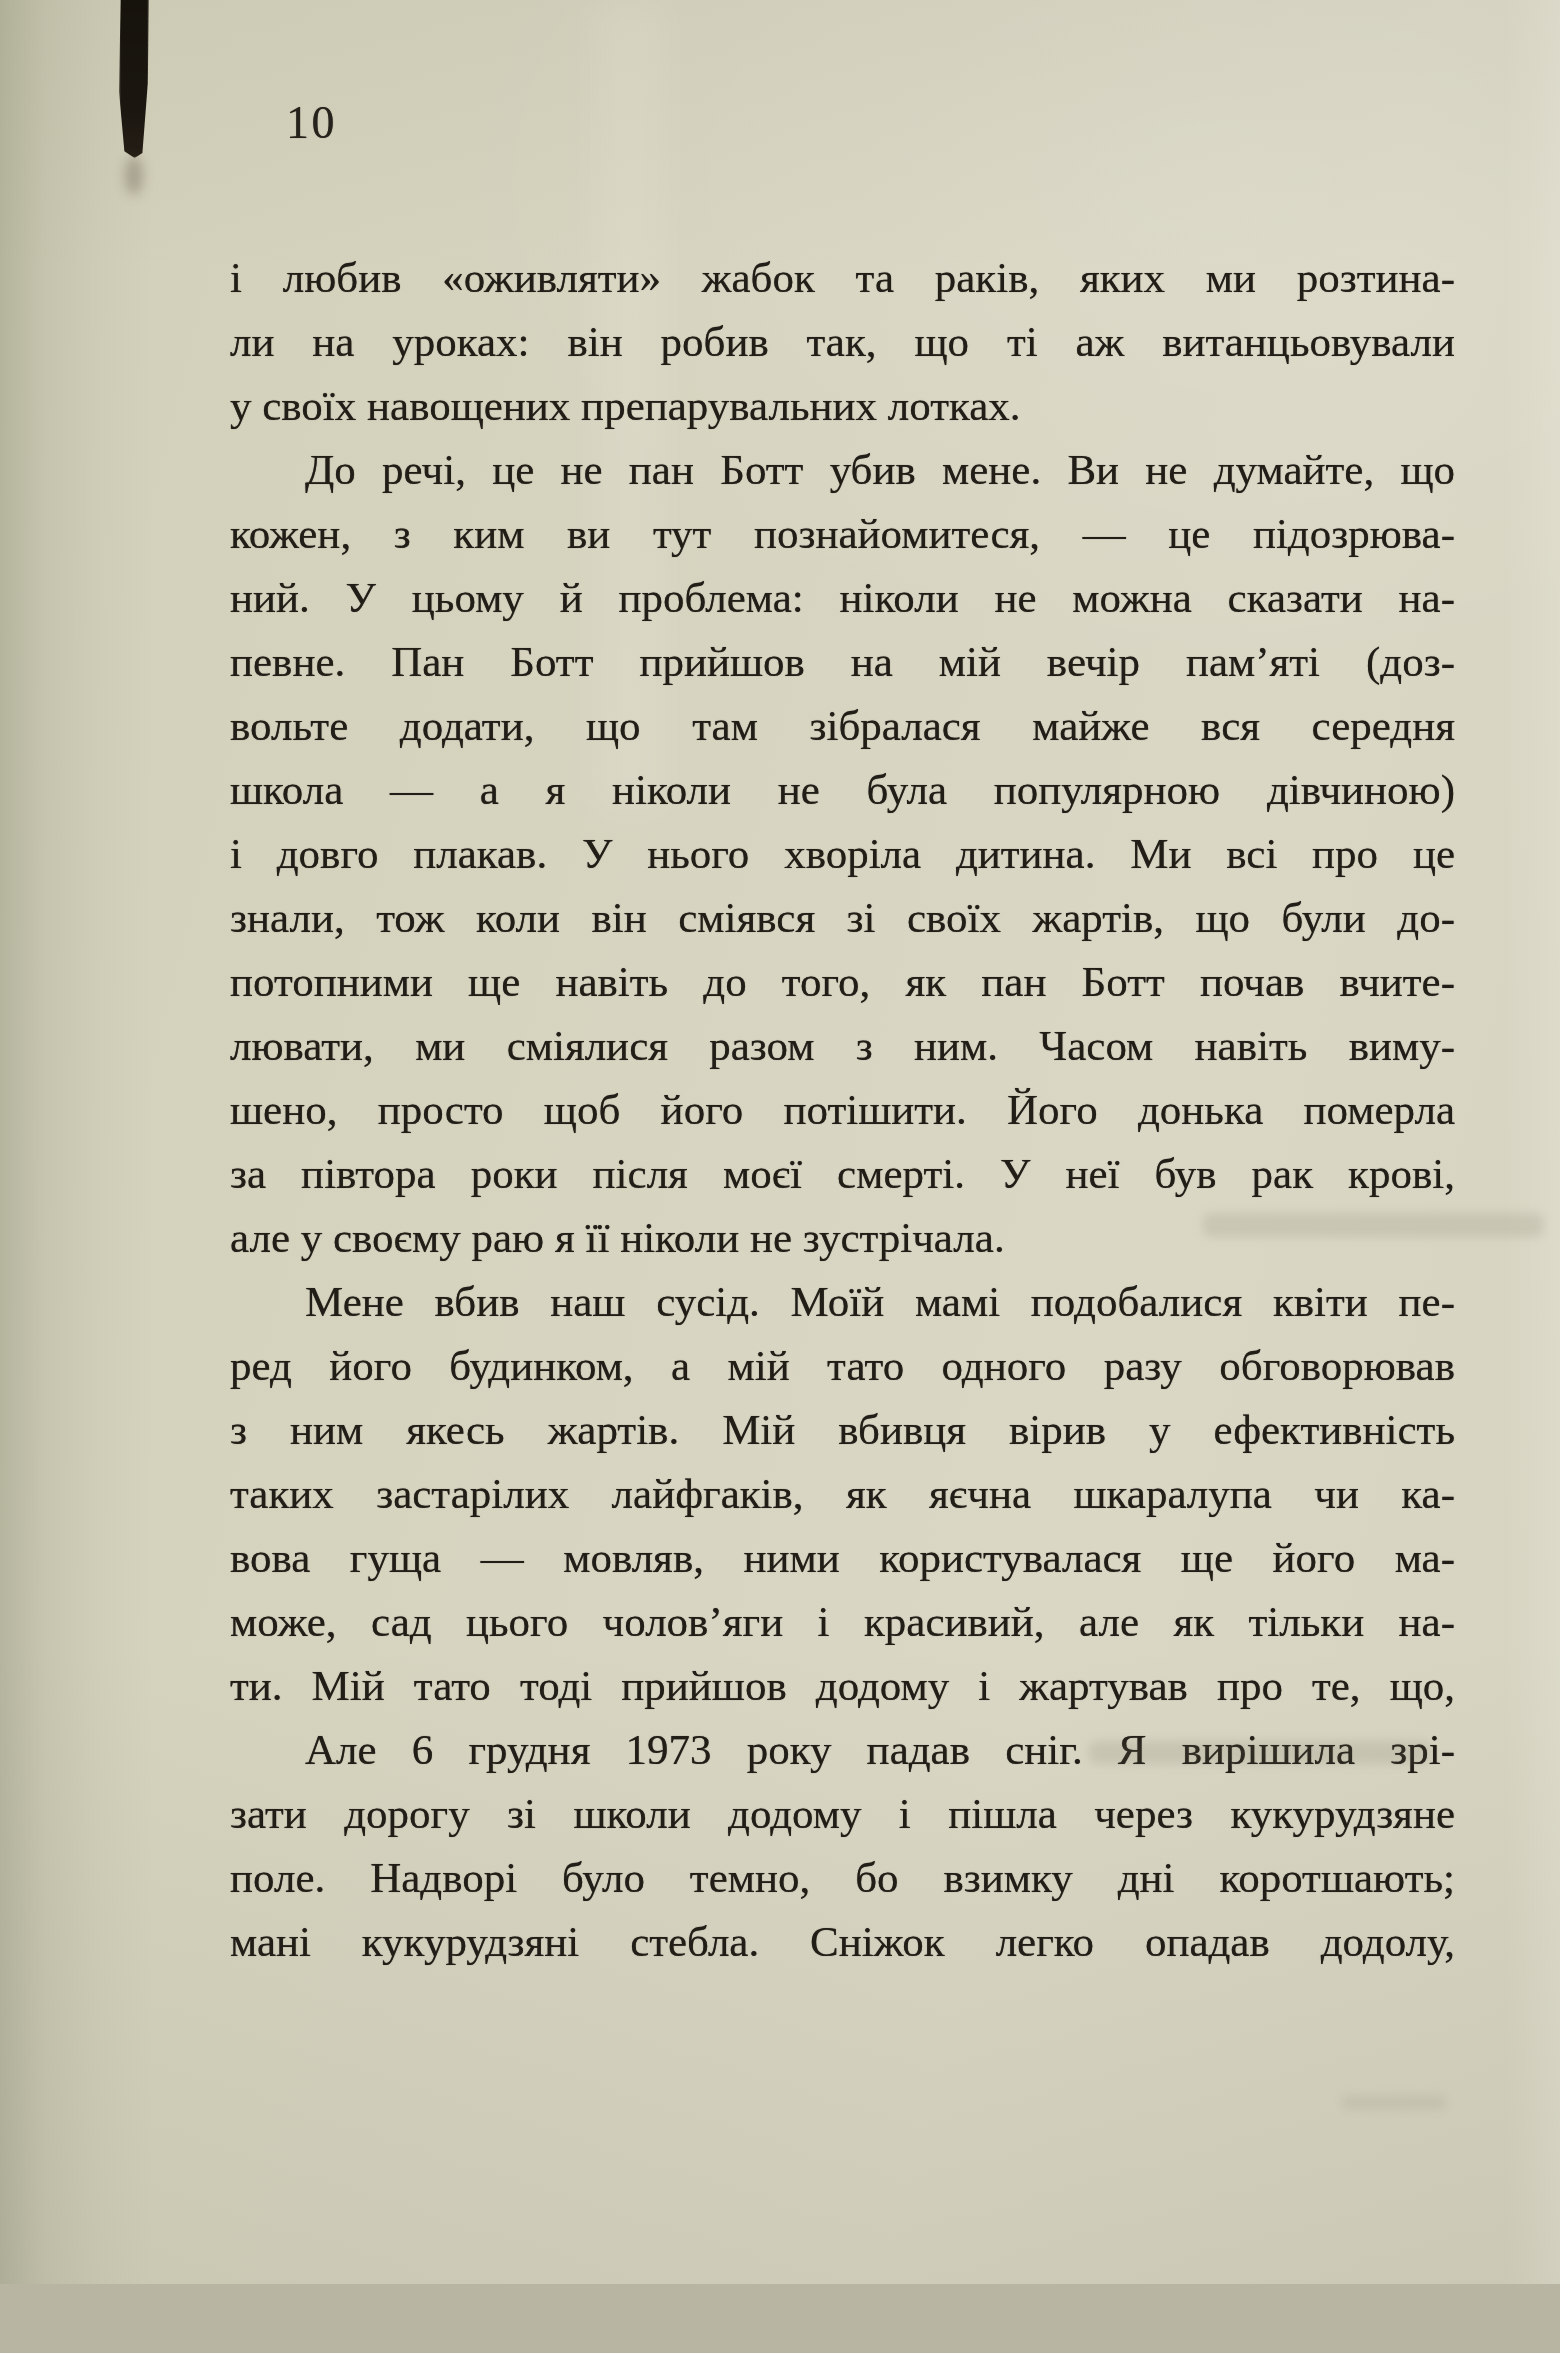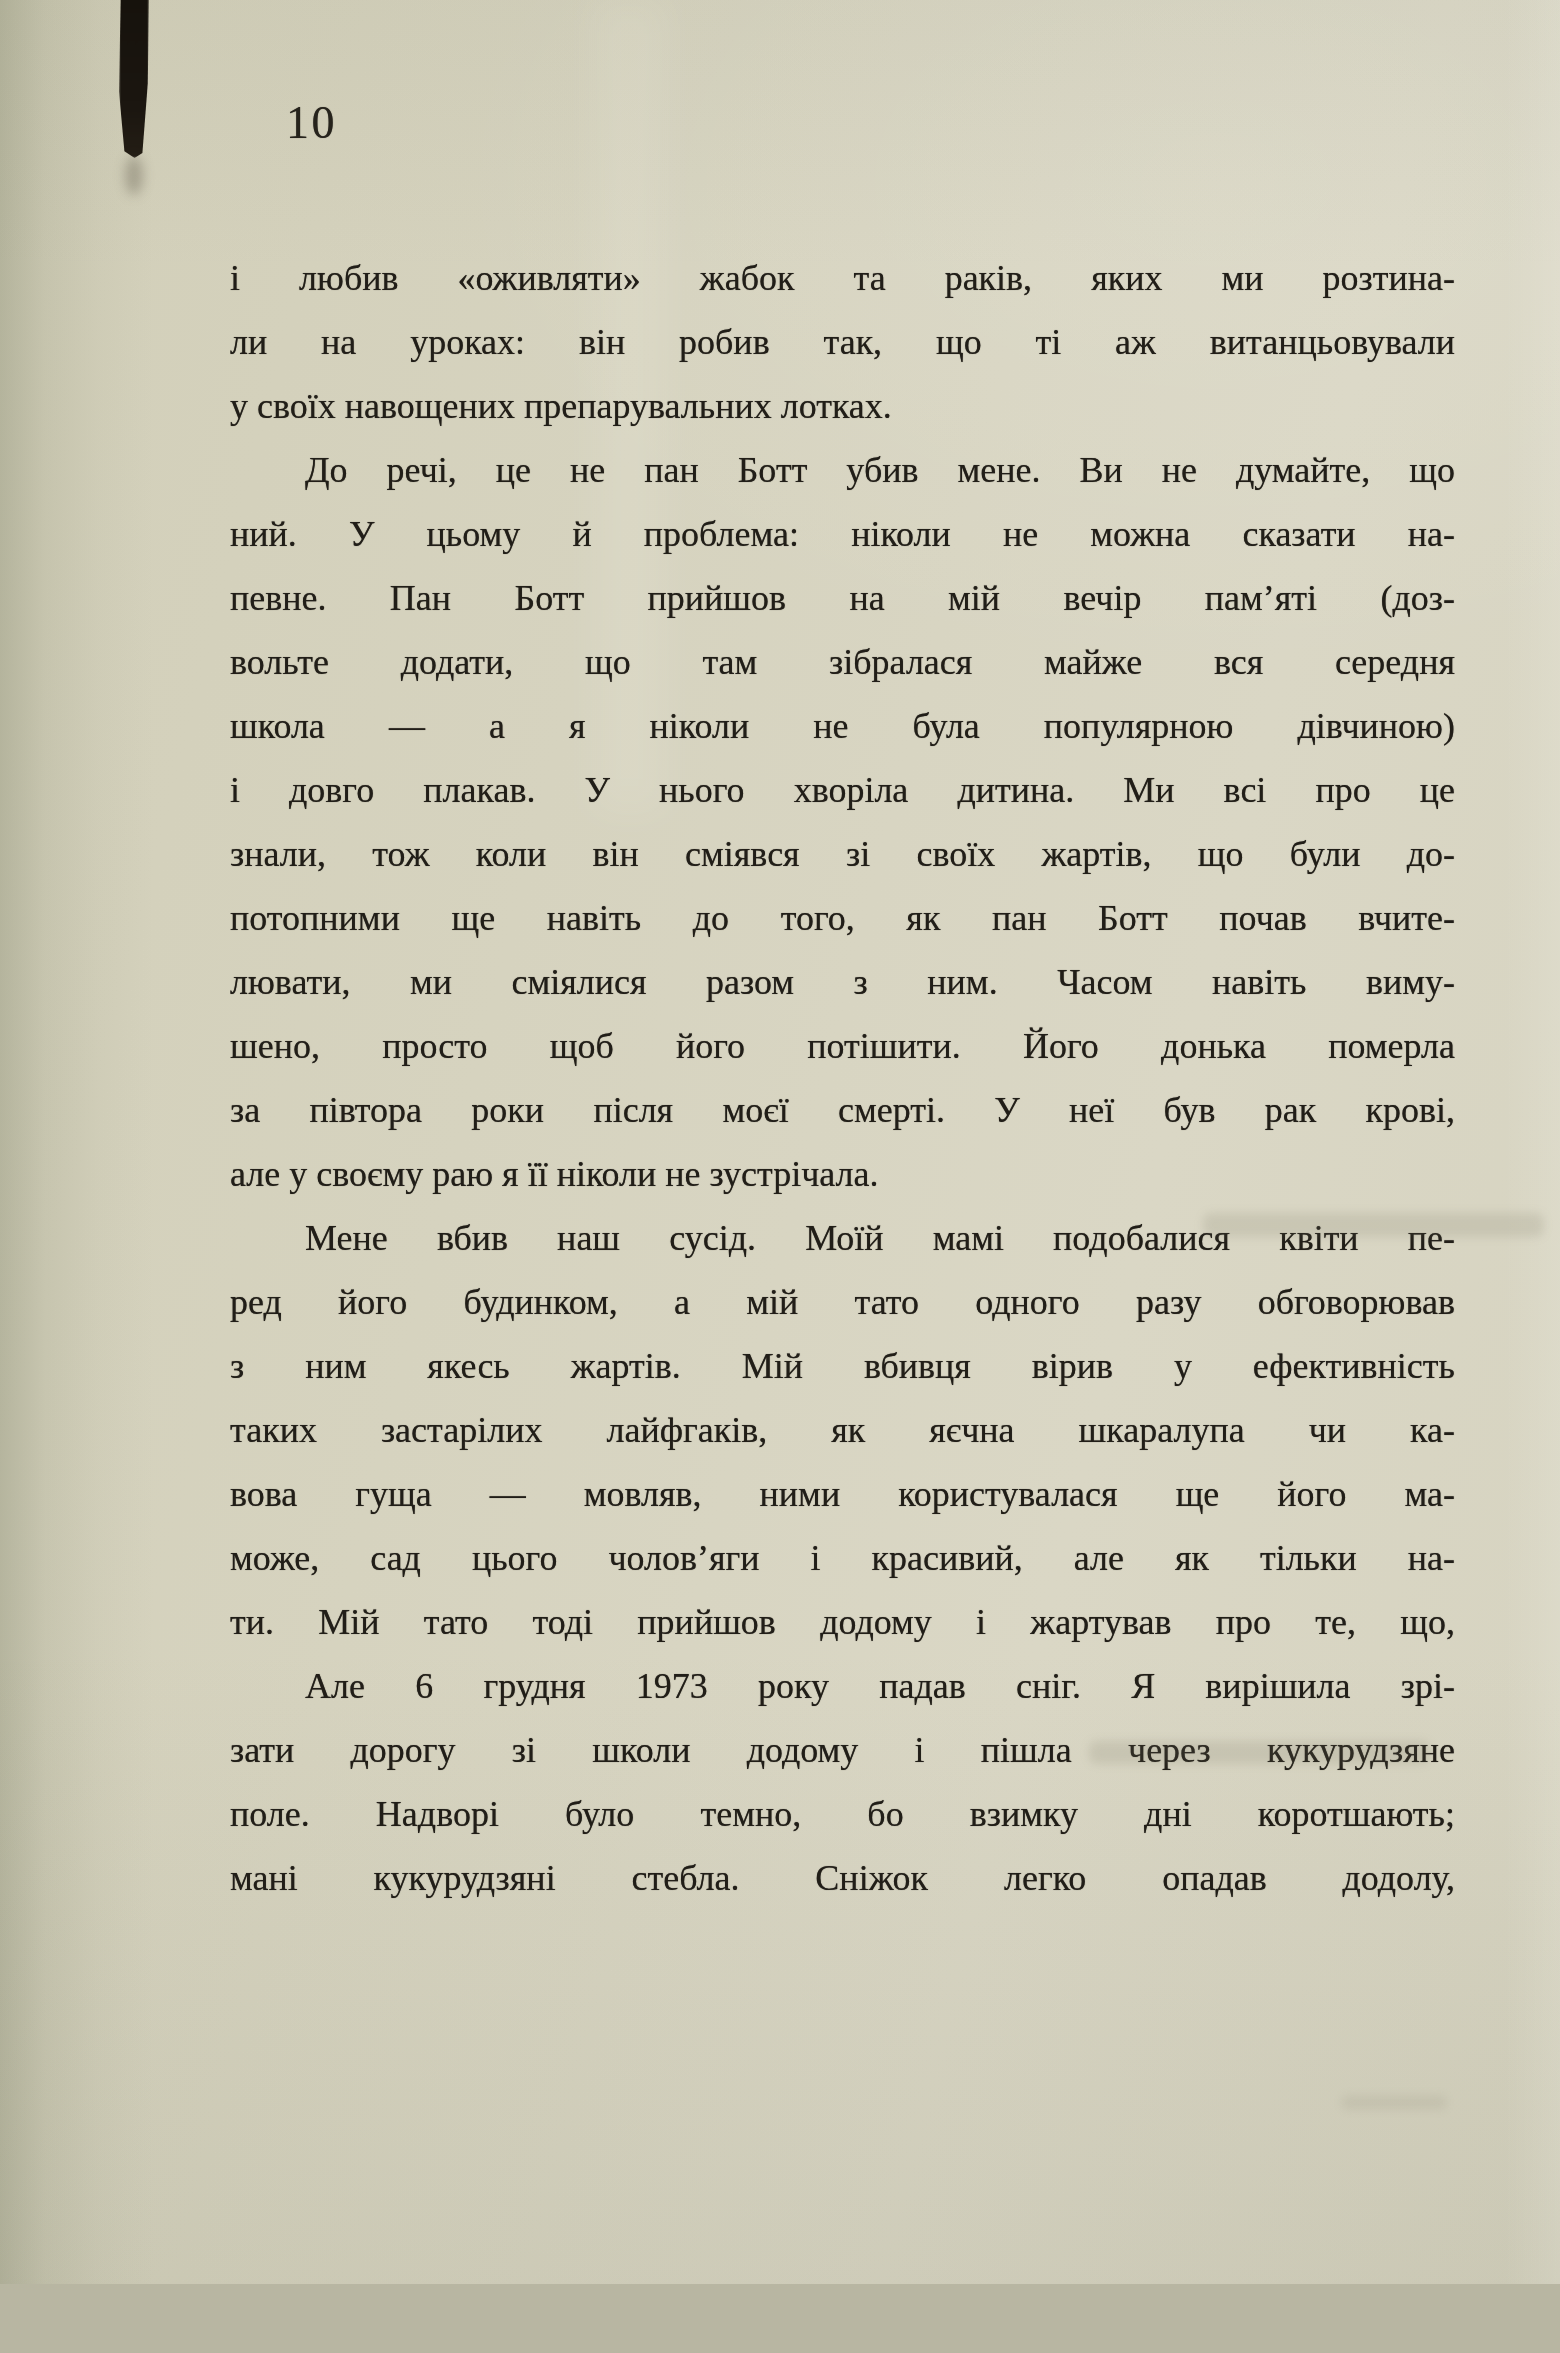--- a/index.html
+++ b/index.html
@@ -51,21 +51,21 @@
     background:rgba(70,64,50,0.30); border-radius:50%;
     filter:blur(5.7px);
   }
   .page-number {
     position:absolute; left:286px; top:96px;
     font-size:46px; letter-spacing:2.4px; color:#26231c;
     text-shadow:0 0 0.8px rgba(38,35,28,0.7);
   }
   .text-block {
     position:absolute; left:230px; top:246px; width:1225px;
-    font-size:36px; line-height:64px; color:#211e18;
+    font-size:43px; line-height:64px; color:#211e18;
     text-shadow:0 0 0.8px rgba(33,30,24,0.75);
   }
   .line {
     text-align:justify;
     text-align-last:justify;
     overflow:hidden; white-space:normal; height:64px;
   }
   .line.parend { text-align:right; text-align-last:left; }
   .line.indent { text-indent:75px; }
   
@@ -89,20 +89,21 @@
   <div class="spine-mark"></div>
   <div class="spine-fade"></div>
 
   <div class="page-number">10</div>
 
   <div class="text-block">
       <div class="line">і любив «оживляти» жабок та раків, яких ми розтина-</div>
       <div class="line">ли на уроках: він робив так, що ті аж витанцьовували</div>
       <div class="line parend">у своїх навощених препарувальних лотках.</div>
       <div class="line indent">До речі, це не пан Ботт убив мене. Ви не думайте, що</div>
+      <div class="line">кожен, з ким ви тут познайомитеся, — це підозрюва-</div>
       <div class="line">ний. У цьому й проблема: ніколи не можна сказати на-</div>
       <div class="line">певне. Пан Ботт прийшов на мій вечір пам’яті (доз-</div>
       <div class="line">вольте додати, що там зібралася майже вся середня</div>
       <div class="line">школа — а я ніколи не була популярною дівчиною)</div>
       <div class="line">і довго плакав. У нього хворіла дитина. Ми всі про це</div>
       <div class="line">знали, тож коли він сміявся зі своїх жартів, що були до-</div>
       <div class="line">потопними ще навіть до того, як пан Ботт почав вчите-</div>
       <div class="line">лювати, ми сміялися разом з ним. Часом навіть виму-</div>
       <div class="line">шено, просто щоб його потішити. Його донька померла</div>
       <div class="line">за півтора роки після моєї смерті. У неї був рак крові,</div>

